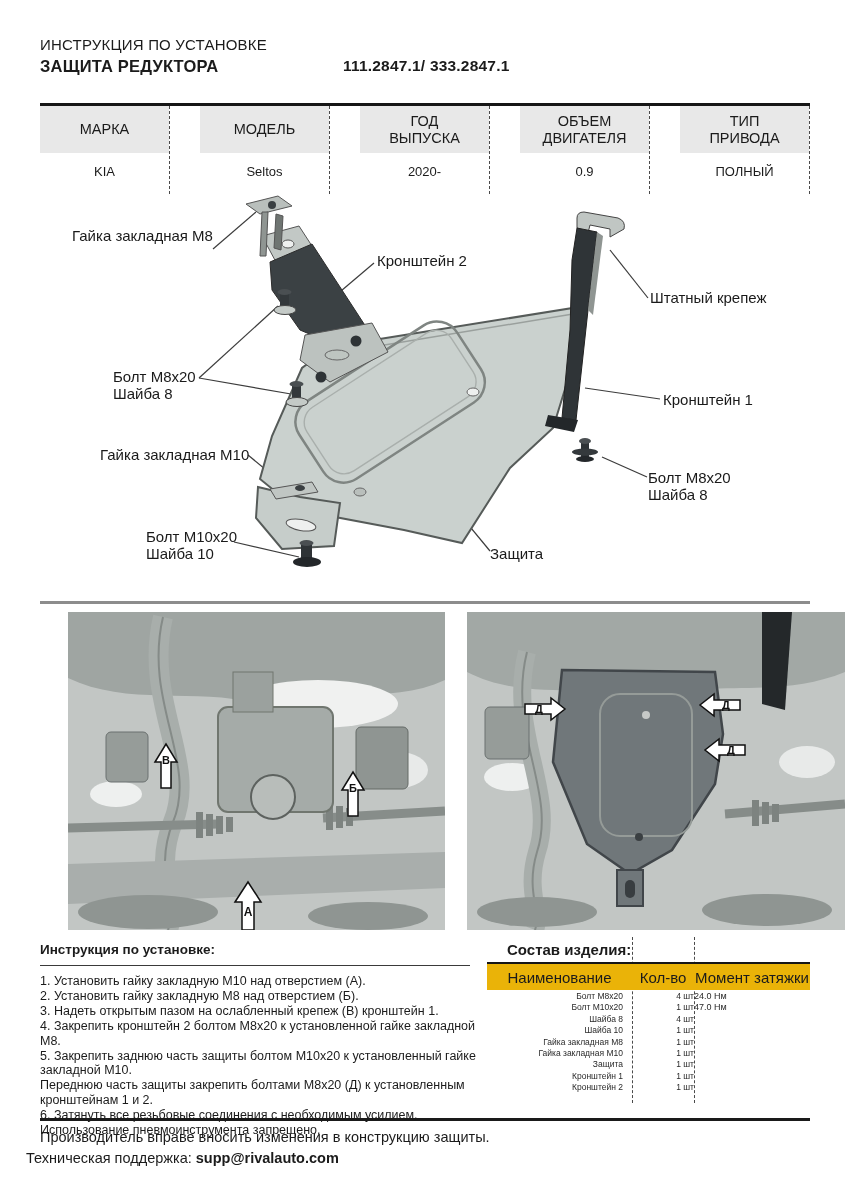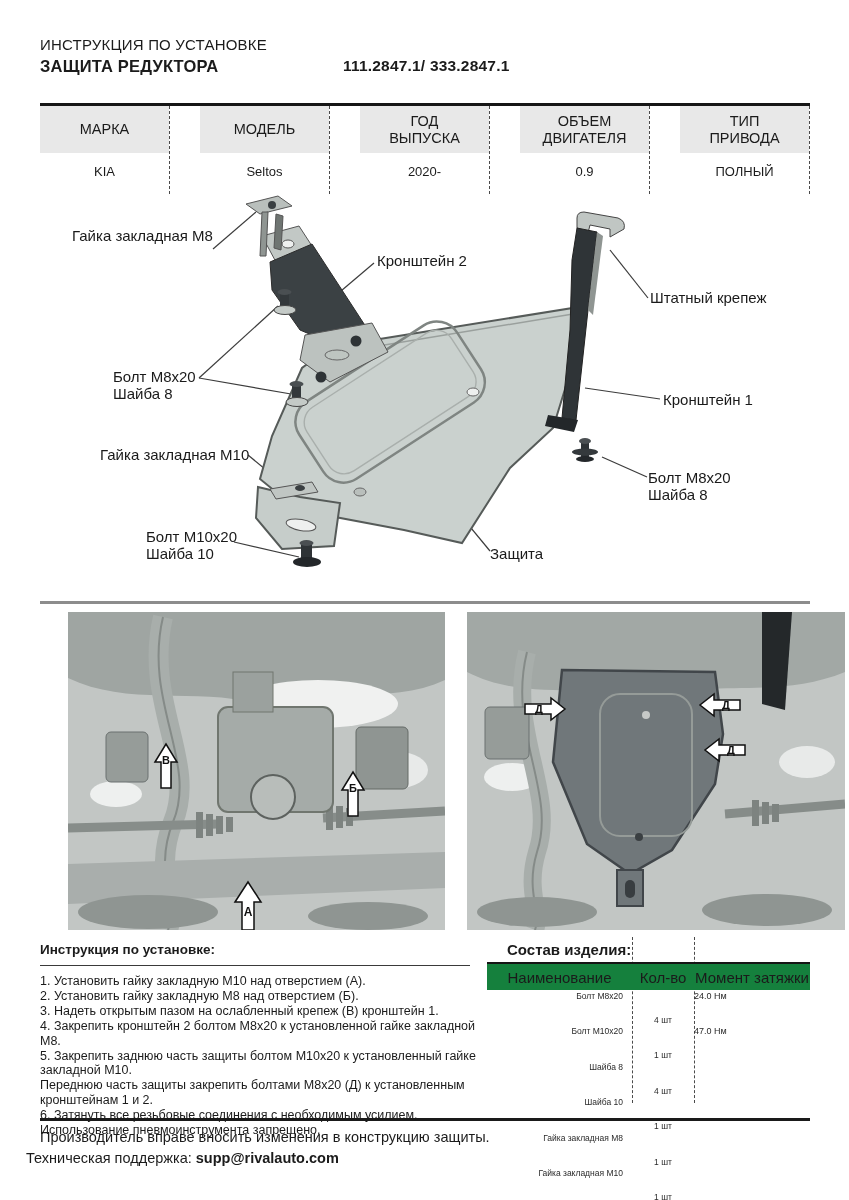--- a/index.html
+++ b/index.html
@@ -32,27 +32,27 @@
   .photo{overflow:hidden;}
 
   
   .instr-title{left:40px;top:942px;font-size:13.5px;font-weight:bold;}
   .instr-rule{left:40px;top:965px;width:430px;height:1px;background:#3a3a3a;}
   .instr-list{left:40px;top:974px;width:441px;font-size:12.5px;line-height:14.9px;}
   .instr-step{margin:0;}
 
   
   .parts-title{left:507px;top:941px;font-size:15px;font-weight:bold;}
-  .parts-head{left:487px;top:962px;width:323px;border-top:2.5px solid #161616;background:#15803d;
+  .parts-head{left:487px;top:962px;width:323px;border-top:2.5px solid #161616;background:#eab308;
     height:26px;display:grid;grid-template-columns:145px 62px 116px;align-items:center;}
   .parts-head .pcell{text-align:center;font-size:15px;}
   .parts-rows{left:487px;top:991px;width:323px;}
   .parts-row{display:grid;grid-template-columns:145px 62px 116px;line-height:11.4px;font-size:8.5px;color:#2a2a2a;}
   .parts-row .name{text-align:right;padding-right:9px;}
-  .parts-row .qty{text-align:center;margin-top:24px;}
+  .parts-row .qty{text-align:right;}
   .parts-row .torque{font-size:9px;}
   .pdash{width:0;border-left:1px dashed #4a4a4a;}
 
   
   .f-line1{left:40px;top:1129px;font-size:14.5px;}
   .f-line2{left:26px;top:1150px;font-size:14.5px;}
   .f-line2 b{font-weight:bold;}
 </style>
 </head>
 <body>

